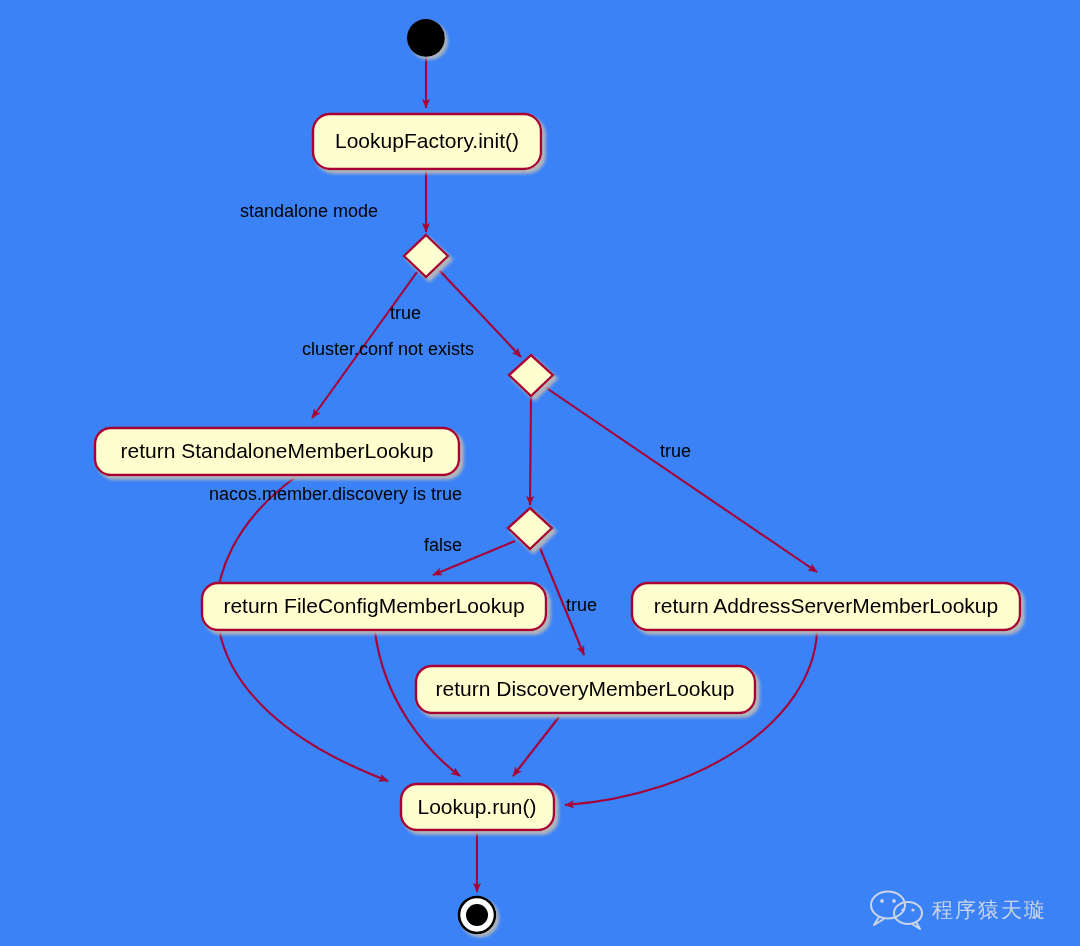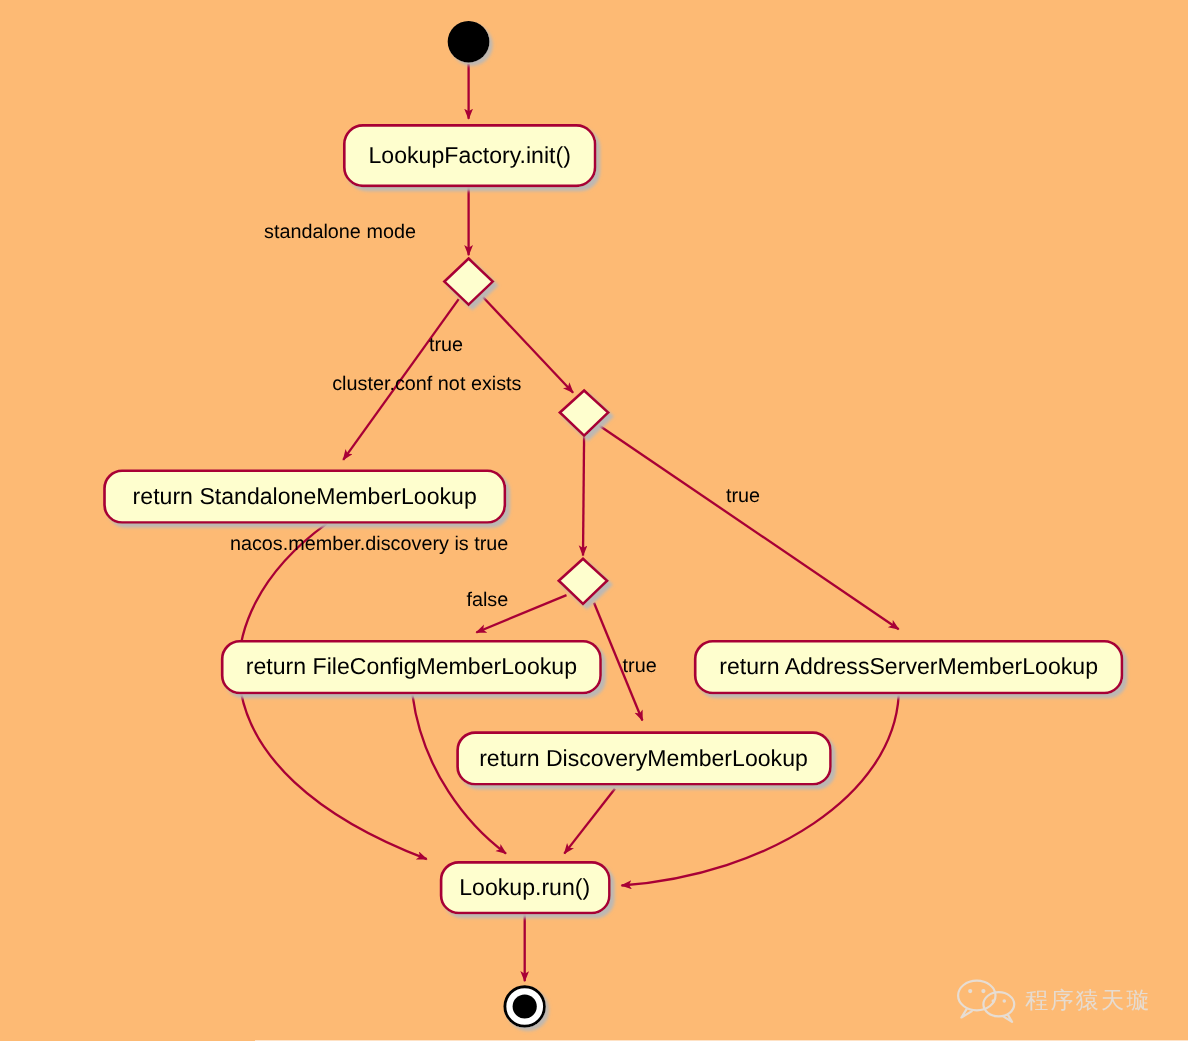--- a/index.html
+++ b/index.html
@@ -8,21 +8,21 @@
     padding: 0;
     background: #ffffff;
   }
   body {
     font-family: "Liberation Sans", sans-serif;
   }
   #diagram-canvas {
     position: relative;
     width: 1080px;
     height: 946px;
-    background: #fdba74;
+    background: #3b82f6;
     overflow: hidden;
   }
   #diagram-svg {
     position: absolute;
     top: 0;
     left: 0;
     width: 1080px;
     height: 946px;
   }
   .node-text {

